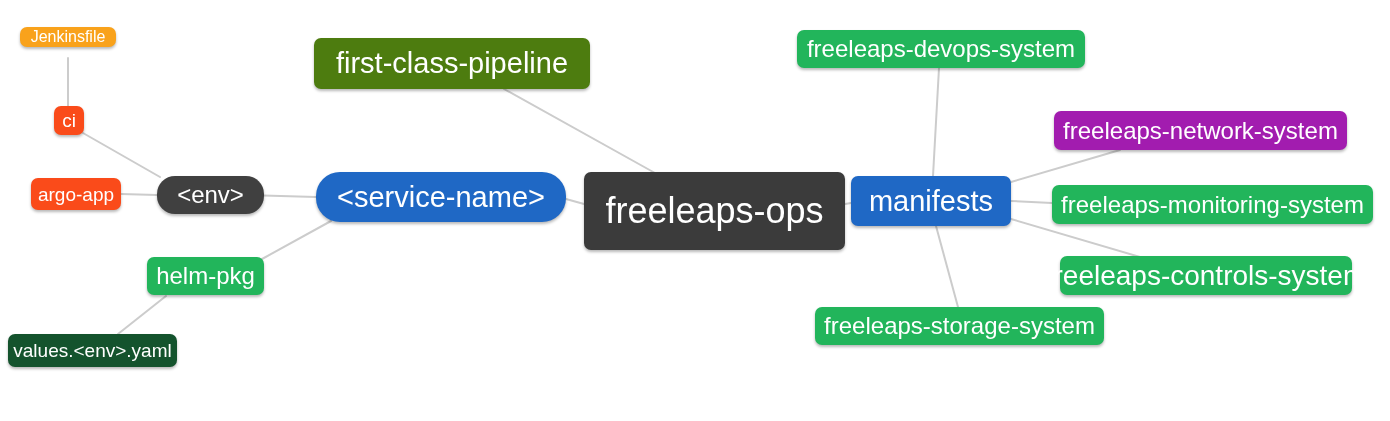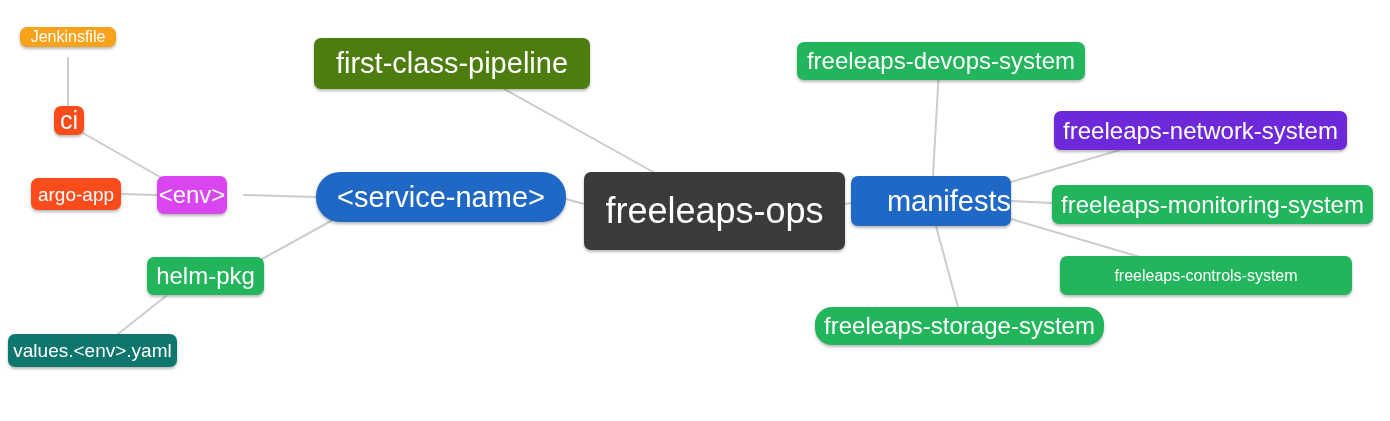--- a/index.html
+++ b/index.html
@@ -61,50 +61,50 @@
   <div id="node-layer">
       <div class="node" style="left: 584px; top: 172px; width: 261px; height: 78px; font-size: 36px; background: rgb(59, 59, 59); color: rgb(255, 255, 255);">
         <span>freeleaps-ops</span>
       </div>
       <div class="node" style="left: 314px; top: 38px; width: 276px; height: 51px; font-size: 29px; background: #4d7c0f; color: rgb(255, 255, 255);">
         <span>first-class-pipeline</span>
       </div>
       <div class="node" style="left: 316px; top: 172px; width: 250px; height: 50px; font-size: 29px; background: rgb(31, 104, 197); color: rgb(255, 255, 255); border-radius: 24px;">
         <span>&lt;service-name&gt;</span>
       </div>
-      <div class="node" style="left: 851px; top: 176px; width: 160px; height: 50px; font-size: 29px; background: rgb(31, 104, 197); color: rgb(255, 255, 255); justify-content: flex-end;">
+      <div class="node" style="left: 851px; top: 176px; width: 160px; height: 50px; font-size: 29px; background: rgb(31, 104, 197); color: rgb(255, 255, 255);">
         <span>manifests</span>
       </div>
-      <div class="node" style="left: 157px; top: 176px; width: 70px; height: 38px; font-size: 24px; background: #d946ef; color: rgb(255, 255, 255);">
+      <div class="node" style="left: 157px; top: 176px; width: 107px; height: 38px; font-size: 24px; background: #404040; color: rgb(255, 255, 255); border-radius: 18px;">
         <span>&lt;env&gt;</span>
       </div>
       <div class="node" style="left: 147px; top: 257px; width: 117px; height: 38px; font-size: 24px; background: rgb(34, 181, 91); color: rgb(255, 255, 255);">
         <span>helm-pkg</span>
       </div>
-      <div class="node" style="left: 797px; top: 30px; width: 288px; height: 38px; font-size: 24px; background: rgb(34, 181, 91); color: rgb(255, 255, 255); margin-top: 12px;">
+      <div class="node" style="left: 797px; top: 30px; width: 288px; height: 38px; font-size: 24px; background: rgb(34, 181, 91); color: rgb(255, 255, 255);">
         <span>freeleaps-devops-system</span>
       </div>
-      <div class="node" style="left: 1054px; top: 111px; width: 293px; height: 39px; font-size: 24px; background: #6d28d9; color: rgb(255, 255, 255); justify-content: center;">
+      <div class="node" style="left: 1054px; top: 111px; width: 293px; height: 39px; font-size: 24px; background: #a21caf; color: rgb(255, 255, 255); justify-content: center;">
         <span>freeleaps-network-system</span>
       </div>
       <div class="node" style="left: 1052px; top: 185px; width: 321px; height: 39px; font-size: 24px; background: rgb(34, 181, 91); color: rgb(255, 255, 255);">
         <span>freeleaps-monitoring-system</span>
       </div>
-      <div class="node" style="left: 1060px; top: 256px; width: 292px; height: 39px; font-size: 16px; background: rgb(34, 181, 91); color: rgb(255, 255, 255);">
+      <div class="node" style="left: 1060px; top: 256px; width: 292px; height: 39px; font-size: 28px; background: rgb(34, 181, 91); color: rgb(255, 255, 255);">
         <span>freeleaps-controls-system</span>
       </div>
-      <div class="node" style="left: 815px; top: 307px; width: 289px; height: 38px; font-size: 24px; background: rgb(34, 181, 91); color: rgb(255, 255, 255); border-radius: 17px;">
+      <div class="node" style="left: 815px; top: 307px; width: 289px; height: 38px; font-size: 24px; background: rgb(34, 181, 91); color: rgb(255, 255, 255);">
         <span>freeleaps-storage-system</span>
       </div>
-      <div class="node" style="left: 54px; top: 106px; width: 30px; height: 29px; font-size: 25px; background: rgb(250, 75, 26); color: rgb(255, 255, 255);">
+      <div class="node" style="left: 54px; top: 106px; width: 30px; height: 29px; font-size: 19px; background: rgb(250, 75, 26); color: rgb(255, 255, 255);">
         <span>ci</span>
       </div>
       <div class="node" style="left: 31px; top: 178px; width: 90px; height: 32px; font-size: 19px; background: rgb(250, 75, 26); color: rgb(255, 255, 255); align-items: center;">
         <span>argo-app</span>
       </div>
-      <div class="node" style="left: 8px; top: 334px; width: 169px; height: 33px; font-size: 19px; background: #0f766e; color: rgb(255, 255, 255);">
+      <div class="node" style="left: 8px; top: 334px; width: 169px; height: 33px; font-size: 19px; background: #14532d; color: rgb(255, 255, 255);">
         <span>values.&lt;env&gt;.yaml</span>
       </div>
       <div class="node" style="left: 20px; top: 27px; width: 96px; height: 20px; font-size: 16px; background: rgb(249, 162, 27); color: rgb(255, 255, 255);">
         <span>Jenkinsfile</span>
       </div>
     </div>
 </div>
 
 </body></html>

